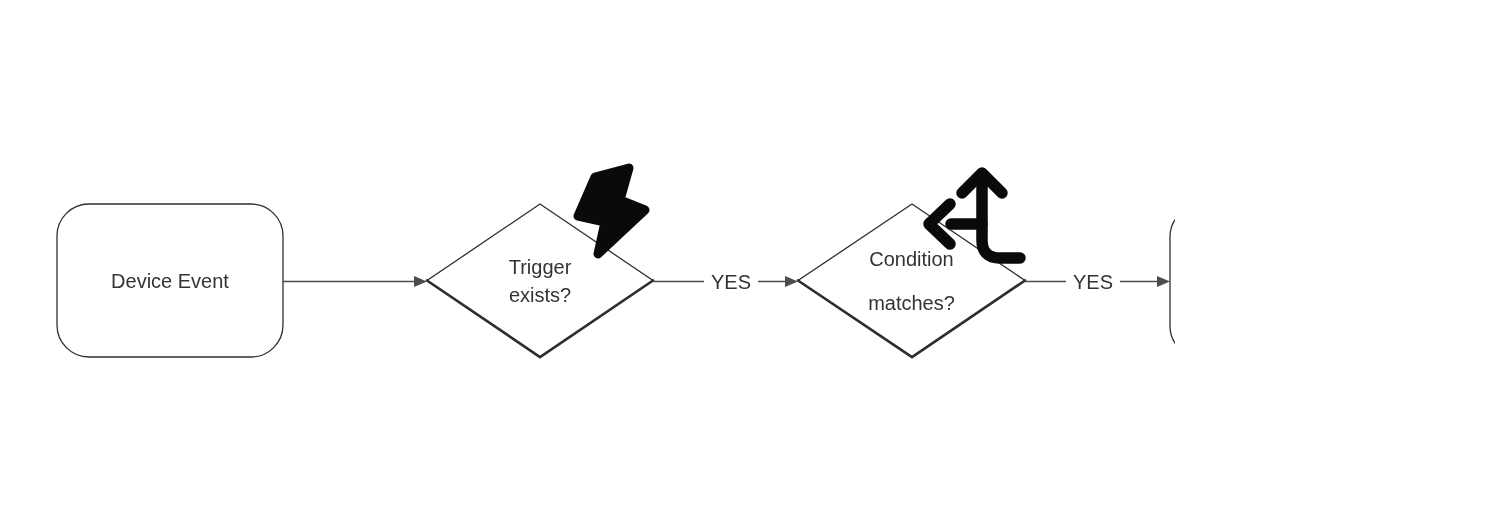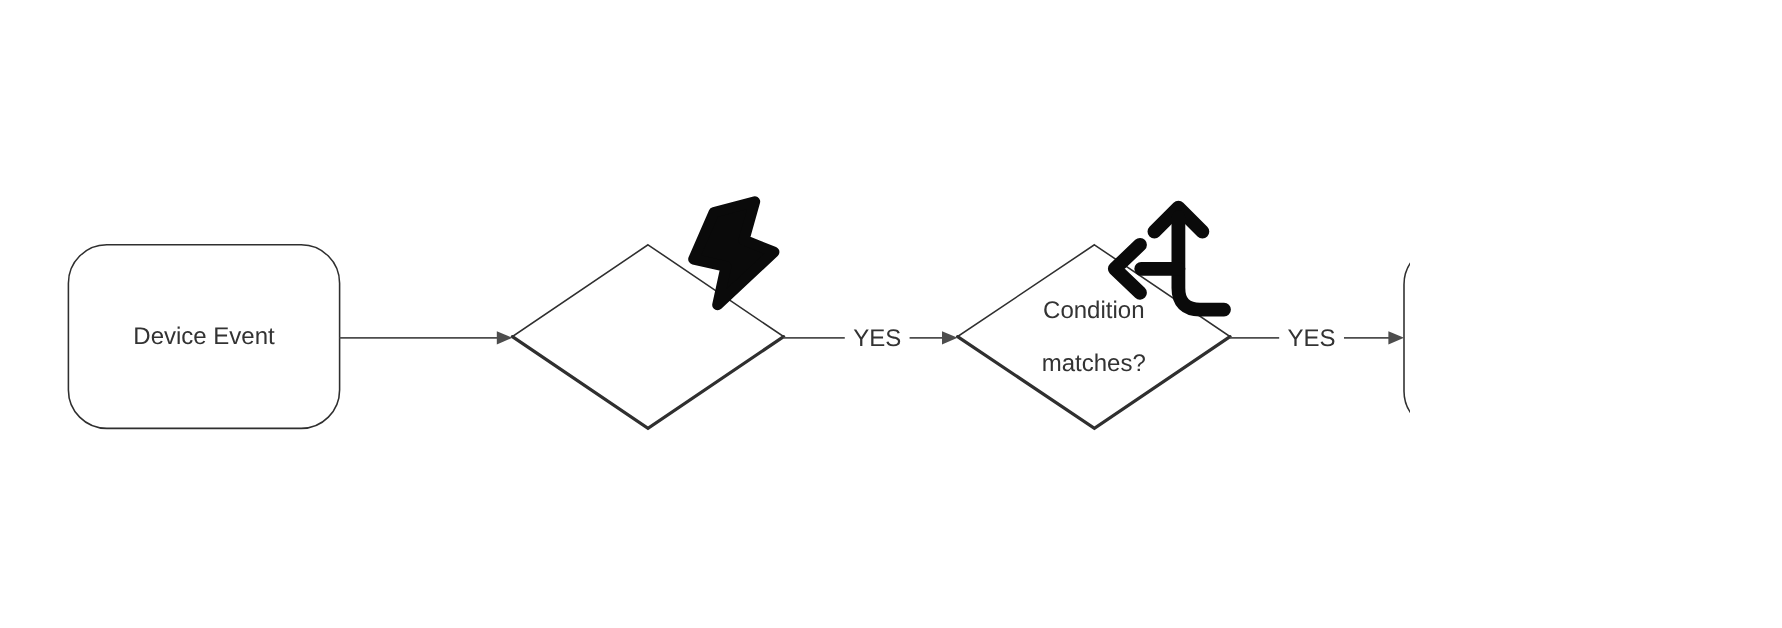--- a/index.html
+++ b/index.html
@@ -122,20 +122,24 @@
       <path class="icon-stroke" stroke-width="10.5" d="M1364 219 L1381 229 L1373 249"></path>
       <path class="icon-stroke" stroke-width="10.5" d="M1361 221 L1347 230"></path>
       <path class="icon-stroke" stroke-width="13" d="M1344 235 L1331 238"></path>
     </g>
   </svg>
 
   <div class="node-label" style="left:57px; top:204px; width:226px; height:153px;">
     <span>Device Event</span>
   </div>
 
+  <div class="node-label" style="left:427px; top:204px; width:226px; height:153px;">
+    <span>Trigger</span>
+    <span>exists?</span>
+  </div>
 
   <div class="node-label" style="left:798px; top:204px; width:227px; height:153px;gap:16px;">
     <span>Condition</span>
     <span>matches?</span>
   </div>
 
 
   <div class="edge-label" style="left:731px; top:282px;">YES</div>
 
   <div class="edge-label" style="left:1093px; top:282px;">YES</div>

